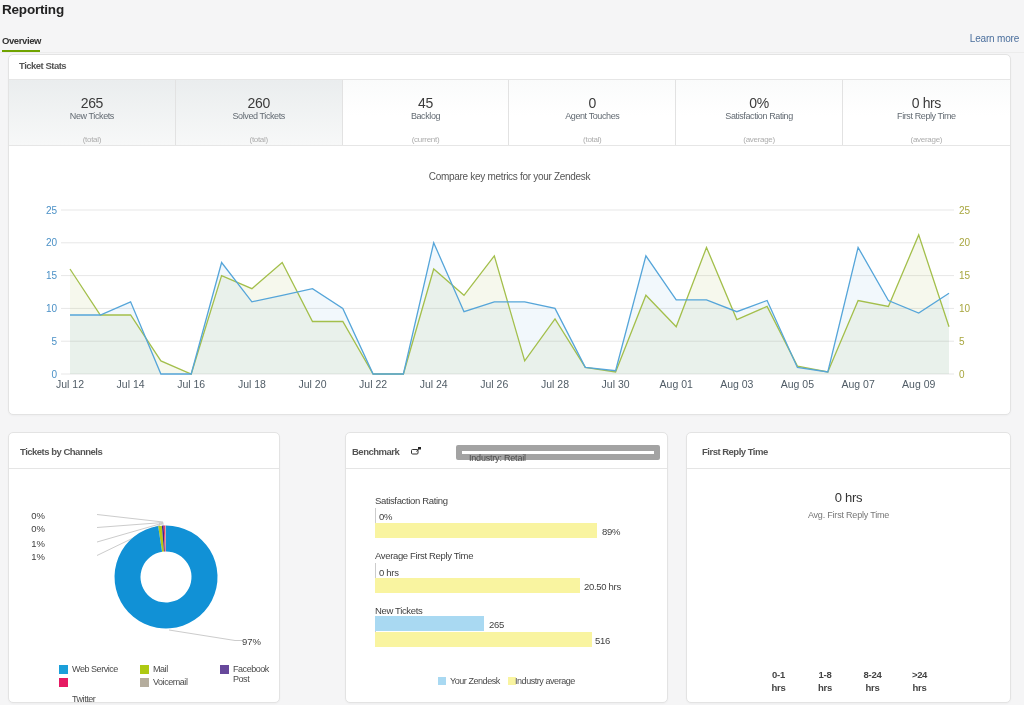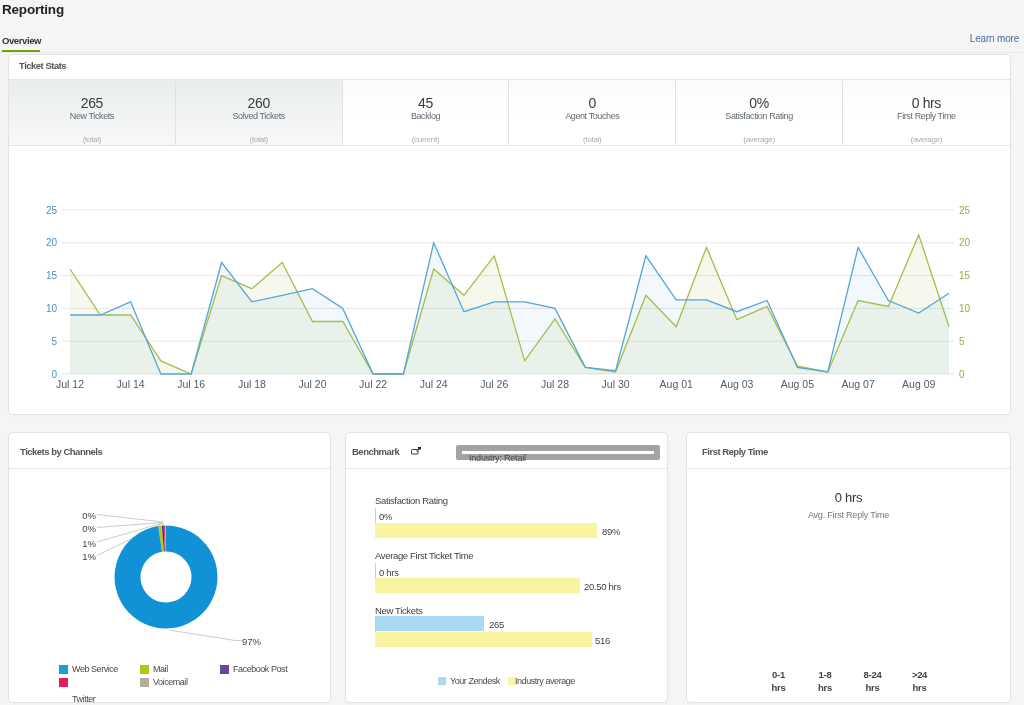--- a/index.html
+++ b/index.html
@@ -69,20 +69,21 @@
         <div class="num">0%</div>
         <div class="lab">Satisfaction Rating</div>
         <div class="par">(average)</div>
       </div>
     <div class="cell lite">
         <div class="num">0 hrs</div>
         <div class="lab">First Reply Time</div>
         <div class="par">(average)</div>
       </div>
   </div>
+  <div class="ctitle">Compare key metrics for your Zendesk</div>
   <svg width="1003" height="225" style="position:absolute;left:0px;top:136px">
 <line x1="52" y1="183.0" x2="945" y2="183.0" stroke="#e7e7e7" stroke-width="1"></line>
 <line x1="52" y1="150.2" x2="945" y2="150.2" stroke="#e7e7e7" stroke-width="1"></line>
 <line x1="52" y1="117.4" x2="945" y2="117.4" stroke="#e7e7e7" stroke-width="1"></line>
 <line x1="52" y1="84.6" x2="945" y2="84.6" stroke="#e7e7e7" stroke-width="1"></line>
 <line x1="52" y1="51.8" x2="945" y2="51.8" stroke="#e7e7e7" stroke-width="1"></line>
 <line x1="52" y1="19.0" x2="945" y2="19.0" stroke="#e7e7e7" stroke-width="1"></line>
 <path d="M61.0,183.0 L61.0,78.0 L91.3,124.0 L121.6,124.0 L151.9,169.9 L182.2,183.0 L212.6,84.6 L242.9,97.7 L273.2,71.5 L303.5,130.5 L333.8,130.5 L364.1,183.0 L394.4,183.0 L424.7,78.0 L455.0,104.3 L485.3,64.9 L515.7,169.9 L546.0,127.9 L576.3,176.4 L606.6,181.0 L636.9,104.3 L667.2,135.8 L697.5,56.4 L727.8,128.6 L758.1,115.4 L788.4,175.1 L818.8,181.0 L849.1,109.5 L879.4,115.4 L909.7,43.9 L940.0,135.8 L940.0,183.0 Z" fill="rgba(163,191,75,0.10)"></path>
 <path d="M61.0,183.0 L61.0,124.0 L91.3,124.0 L121.6,110.8 L151.9,183.0 L182.2,183.0 L212.6,71.5 L242.9,110.8 L273.2,104.3 L303.5,97.7 L333.8,117.4 L364.1,183.0 L394.4,183.0 L424.7,51.8 L455.0,120.7 L485.3,110.8 L515.7,110.8 L546.0,117.4 L576.3,176.4 L606.6,179.7 L636.9,64.9 L667.2,108.9 L697.5,108.9 L727.8,120.7 L758.1,109.5 L788.4,176.4 L818.8,181.0 L849.1,56.4 L879.4,109.5 L909.7,122.0 L940.0,102.3 L940.0,183.0 Z" fill="rgba(90,167,217,0.08)"></path>
 <polyline points="61.0,78.0 91.3,124.0 121.6,124.0 151.9,169.9 182.2,183.0 212.6,84.6 242.9,97.7 273.2,71.5 303.5,130.5 333.8,130.5 364.1,183.0 394.4,183.0 424.7,78.0 455.0,104.3 485.3,64.9 515.7,169.9 546.0,127.9 576.3,176.4 606.6,181.0 636.9,104.3 667.2,135.8 697.5,56.4 727.8,128.6 758.1,115.4 788.4,175.1 818.8,181.0 849.1,109.5 879.4,115.4 909.7,43.9 940.0,135.8" fill="none" stroke="#a3bf4b" stroke-width="1.3"></polyline>
@@ -110,21 +111,21 @@
 <text x="546.0" y="197" text-anchor="middle" fill="#505c66" font-size="10.5">Jul 28</text>
 <text x="606.6" y="197" text-anchor="middle" fill="#505c66" font-size="10.5">Jul 30</text>
 <text x="667.2" y="197" text-anchor="middle" fill="#505c66" font-size="10.5">Aug 01</text>
 <text x="727.8" y="197" text-anchor="middle" fill="#505c66" font-size="10.5">Aug 03</text>
 <text x="788.4" y="197" text-anchor="middle" fill="#505c66" font-size="10.5">Aug 05</text>
 <text x="849.1" y="197" text-anchor="middle" fill="#505c66" font-size="10.5">Aug 07</text>
 <text x="909.7" y="197" text-anchor="middle" fill="#505c66" font-size="10.5">Aug 09</text>
 </svg>
 </div>
 
-<div class="panel" style="left:8px; top:432px; width:323px; height:271px;">
+<div class="panel" style="left:8px; top:432px; width:272px; height:271px;">
   <div class="phead" style="left:11px; top:13px;">Tickets by Channels</div>
   <div class="pdiv"></div>
   <svg width="319" height="245" style="position:absolute;left:0;top:0px">
 <line x1="88" y1="81.5" x2="154" y2="89" stroke="#ccc" stroke-width="1"></line>
 <line x1="88" y1="94.5" x2="154" y2="89.5" stroke="#ccc" stroke-width="1"></line>
 <line x1="88" y1="109" x2="154" y2="90" stroke="#ccc" stroke-width="1"></line>
 <line x1="88" y1="122.5" x2="154" y2="90.5" stroke="#ccc" stroke-width="1"></line>
 <line x1="150.5" y1="89.5" x2="150.5" y2="99" stroke="#ccc" stroke-width="1"></line>
 <line x1="154" y1="89.5" x2="154" y2="95" stroke="#ccc" stroke-width="1"></line>
 <polyline points="160,197 226,207.5 233,207.5" fill="none" stroke="#ccc" stroke-width="1"></polyline>
@@ -158,21 +159,21 @@
       <rect x="7" y="0" width="3" height="2.5" fill="#222"></rect>
       <path d="M5.5,4.5 L8,1.5" stroke="#333" stroke-width="1"></path>
     </svg>
   <div style="position:absolute; left:110px; top:12px; width:204px; height:15px; border:6px solid #a3a3a3; border-radius:2px; background:#fff; font-size:9px; color:#4a4a4a; padding:2px 0 0 7px; letter-spacing:-0.2px;">Industry: Retail</div>
   <div class="pdiv"></div>
   <div class="bgroup-label" style="left:29px; top:62px;">Satisfaction Rating</div>
   <div class="axline" style="left:29px; top:75px; height:30px;"></div>
   <div class="bval" style="left:33px; top:78px;">0%</div>
   <div class="bbar yellow" style="left:29px; top:90px; width:222px;"></div>
   <div class="bval" style="left:256px; top:93px;">89%</div>
-  <div class="bgroup-label" style="left:29px; top:117px;">Average First Ticket Time</div>
+  <div class="bgroup-label" style="left:29px; top:117px;">Average First Reply Time</div>
   <div class="axline" style="left:29px; top:130px; height:30px;"></div>
   <div class="bval" style="left:33px; top:134px;">0 hrs</div>
   <div class="bbar yellow" style="left:29px; top:145px; width:205px;"></div>
   <div class="bval" style="left:238px; top:148px;">20.50 hrs</div>
   <div class="bgroup-label" style="left:29px; top:172px;">New Tickets</div>
   <div class="axline" style="left:29px; top:183px; height:31px;"></div>
   <div class="bbar blue" style="left:29px; top:183px; width:109px;"></div>
   <div class="bval" style="left:143px; top:186px;">265</div>
   <div class="bbar yellow" style="left:29px; top:199px; width:217px;"></div>
   <div class="bval" style="left:249px; top:202px;">516</div>

